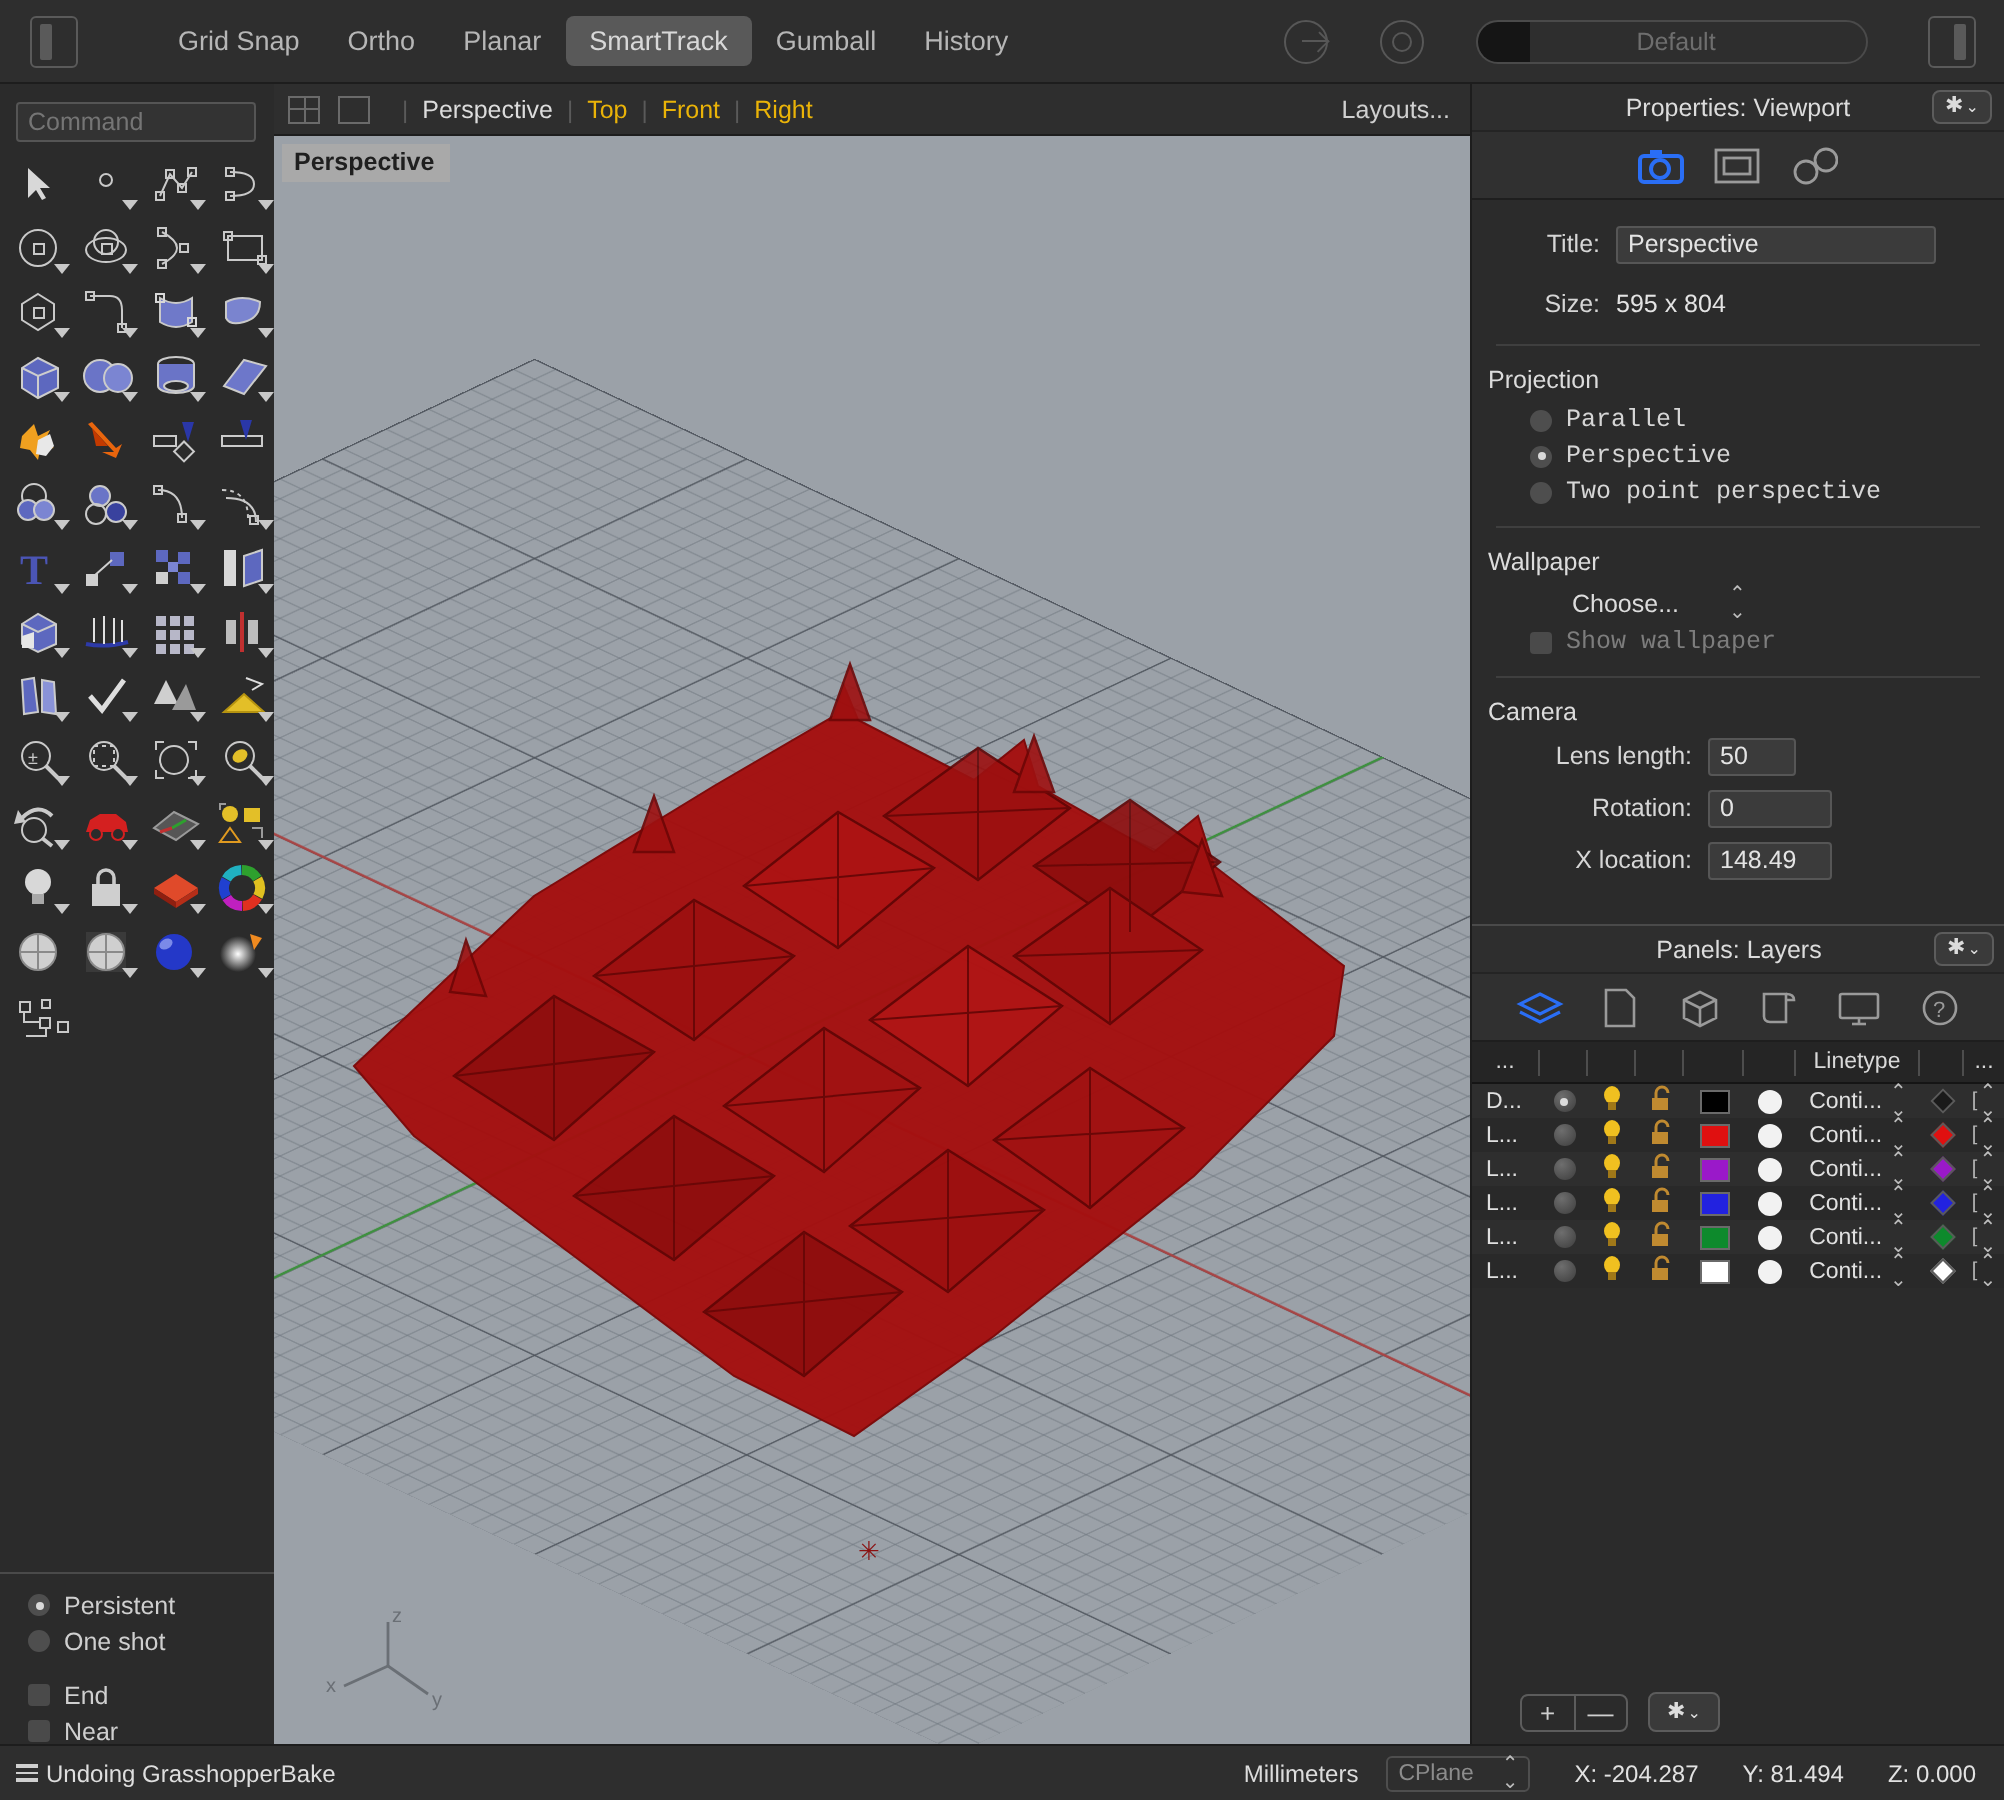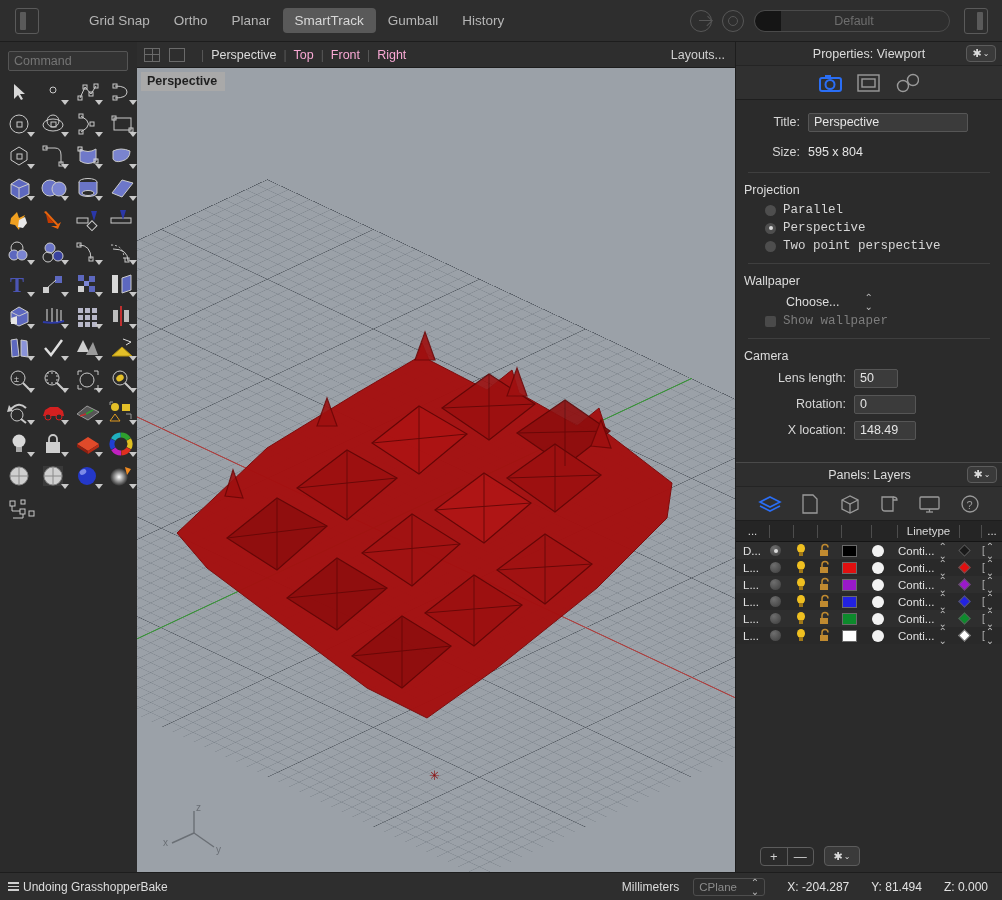--- a/index.html
+++ b/index.html
@@ -12,21 +12,21 @@
   #topbar { position:absolute; left:0; top:0; width:1002px; height:42px;
     background:#2e2e2e; border-bottom:1px solid #1d1d1d; display:flex; align-items:center; }
   .tb-sidebtn { width:24px; height:26px; border:1px solid #5a5a5a; border-radius:3px;
     margin-left:15px; position:relative; background:transparent; }
   .tb-sidebtn::after { content:""; position:absolute; left:4px; top:3px; width:6px; height:18px;
     background:#5a5a5a; border-radius:1px; }
   .tb-sidebtn.right::after { left:auto; right:4px; }
   #topbar .toggles { display:flex; align-items:center; margin-left:38px; gap:0px; }
   .tgl { color:#b6b6b6; font-size:13.5px; padding:5px 12px; border-radius:4px; white-space:nowrap; }
   .tgl.on { background:#595959; color:#d8d8d8; }
-  .tb-right { margin-left:auto; display:flex; align-items:center; gap:10px; padding-right:14px; }
+  .tb-right { margin-left:auto; display:flex; align-items:center; gap:26px; padding-right:14px; }
   .circ-icon { width:22px; height:22px; border:1.5px solid #575757; border-radius:50%; position:relative; }
   .circ-icon.dot::before { content:""; position:absolute; left:50%; top:50%; transform:translate(-50%,-50%);
     width:8px; height:8px; border:1.5px solid #575757; border-radius:50%; }
   .circ-icon.arrow { border-radius:50%; }
   .circ-icon.arrow::after { content:""; position:absolute; left:8px; top:9px; width:12px; height:1.5px; background:#575757; }
   .circ-icon.arrow::before { content:""; position:absolute; left:13px; top:6.5px; width:6px; height:7px;
     border-right:1.5px solid #575757; border-top:1.5px solid #575757; transform:rotate(45deg); }
   .layerbox { width:196px; height:22px; border:1px solid #4a4a4a; border-radius:11px;
     display:flex; align-items:center; position:relative; overflow:hidden; }
   .layerbox .swatch { width:26px; height:20px; background:#151515; border-radius:10px 0 0 10px; }
@@ -56,21 +56,21 @@
   .gap { height:9px; }
 
   
   #vpwrap { position:absolute; left:137px; top:42px; width:598px; height:830px; background:#9ba1a8; }
   #vptabs { height:26px; background:#2e2e2e; display:flex; align-items:center; padding-left:7px;
     border-bottom:1px solid #1d1d1d; }
   .vpicon { width:16px; height:14px; border:1px solid #6a6a6a; margin-right:9px; position:relative; }
   .vpicon.quad::before { content:""; position:absolute; left:6.5px; top:0; width:1px; height:12px; background:#6a6a6a; }
   .vpicon.quad::after  { content:""; position:absolute; left:0; top:5.5px; width:14px; height:1px; background:#6a6a6a; }
   .vsep { color:#5a5a5a; font-size:12px; margin:0 7px; }
-  .vtab { color:#f9a8d4; font-size:12.5px; }
+  .vtab { color:#eab308; font-size:12.5px; }
   .vtab.active { color:#dcdcdc; }
   #layoutsbtn { margin-left:auto; color:#d0d0d0; font-size:12.5px; padding-right:10px; }
   #viewport { position:relative; width:598px; height:804px; overflow:hidden;
     background:linear-gradient(#9ba1a8,#9ba1a8); }
   #vplabel { position:absolute; left:4px; top:4px; background:#a9a9a9; color:#1f1f1f;
     font-size:12.5px; font-weight:bold; padding:2px 8px 3px 6px; z-index:5; }
   #grid { position:absolute; left:-300px; top:70px; width:1200px; height:900px;
     transform: rotateX(62deg) rotateZ(45deg); transform-origin:50% 40%; }
   .gfine { position:absolute; inset:0;
     background-image:linear-gradient(to right, rgba(110,118,126,.5) 1px, transparent 1px),
@@ -115,21 +115,21 @@
   
   #layerspanel { position:absolute; left:0; top:420px; width:267px; height:410px; background:#2b2b2b;
     border-top:1px solid #4a4a4a; }
   .col-hdr { height:21px; background:#252525; display:flex; align-items:center;
     border-bottom:1px solid #151515; }
   .col-hdr .c { color:#d9d9d9; font-size:11.5px; border-right:1px solid #4d4d4d; height:13px;
     display:flex; align-items:center; justify-content:center; }
   .lrow { height:17px; display:flex; align-items:center; font-size:11.5px; color:#e0e0e0; }
   .lrow:nth-child(odd) { background:#2e2e2e; }
   .lrow:nth-child(even){ background:#292929; }
-  .lc { display:flex; align-items:center; height:17px; }
+  .lc { display:flex; align-items:center; justify-content:center; height:17px; }
   .dot-g { width:11px; height:11px; border-radius:50%;
     background:radial-gradient(circle at 35% 30%, #6e6e6e, #3d3d3d); }
   .dot-g.cur::after { content:""; display:block; width:4px; height:4px; border-radius:50%;
     background:#dcdcdc; margin:3.5px auto; }
   .sw { width:15px; height:12px; border:1px solid #6a6a6a; }
   .circw { width:12px; height:12px; border-radius:50%; background:#f2f2f2; }
   .dia { width:9px; height:9px; transform:rotate(45deg); border:1px solid #5a5a5a; }
   .ltype { color:#e0e0e0; font-size:11.5px; }
   #layer-bottom { position:absolute; left:0; bottom:0; width:267px; height:32px;
     display:flex; align-items:center; gap:10px; padding-left:24px; background:#2b2b2b; }
@@ -607,20 +607,43 @@
       <svg width="28" height="24">
           <rect x="2" y="2" width="5" height="5" fill="none" stroke="#c9c9c9"></rect>
           <rect x="13" y="1" width="4" height="4" fill="none" stroke="#c9c9c9"></rect>
           <rect x="12" y="10" width="5" height="5" fill="none" stroke="#c9c9c9"></rect>
           <rect x="21" y="12" width="5" height="5" fill="none" stroke="#c9c9c9"></rect>
           <path d="M4 7 L4 12 L12 12 M15 15 L15 19 L5 19" fill="none" stroke="#c9c9c9"></path>
         </svg>
     </div>
   </div>
 
+  <div id="osnap">
+    <div class="radio-row">
+      <div class="rad sel"></div>
+      <div class="osnap-lbl">Persistent</div>
+    </div>
+    <div class="radio-row">
+      <div class="rad"></div>
+      <div class="osnap-lbl">One shot</div>
+    </div>
+    <div class="gap"></div>
+    <div class="check-row">
+      <div class="chk"></div>
+      <div class="osnap-lbl">End</div>
+    </div>
+    <div class="check-row">
+      <div class="chk"></div>
+      <div class="osnap-lbl">Near</div>
+    </div>
+    <div class="check-row">
+      <div class="chk"></div>
+      <div class="osnap-lbl">Point</div>
+    </div>
+  </div>
 
   <div id="vpwrap">
     <div id="vptabs">
       <div class="vpicon quad"></div>
       <div class="vpicon"></div>
       <span class="vsep">|</span>
       <span class="vtab active">Perspective</span>
       <span class="vsep">|</span>
       <span class="vtab">Top</span>
       <span class="vsep">|</span>

